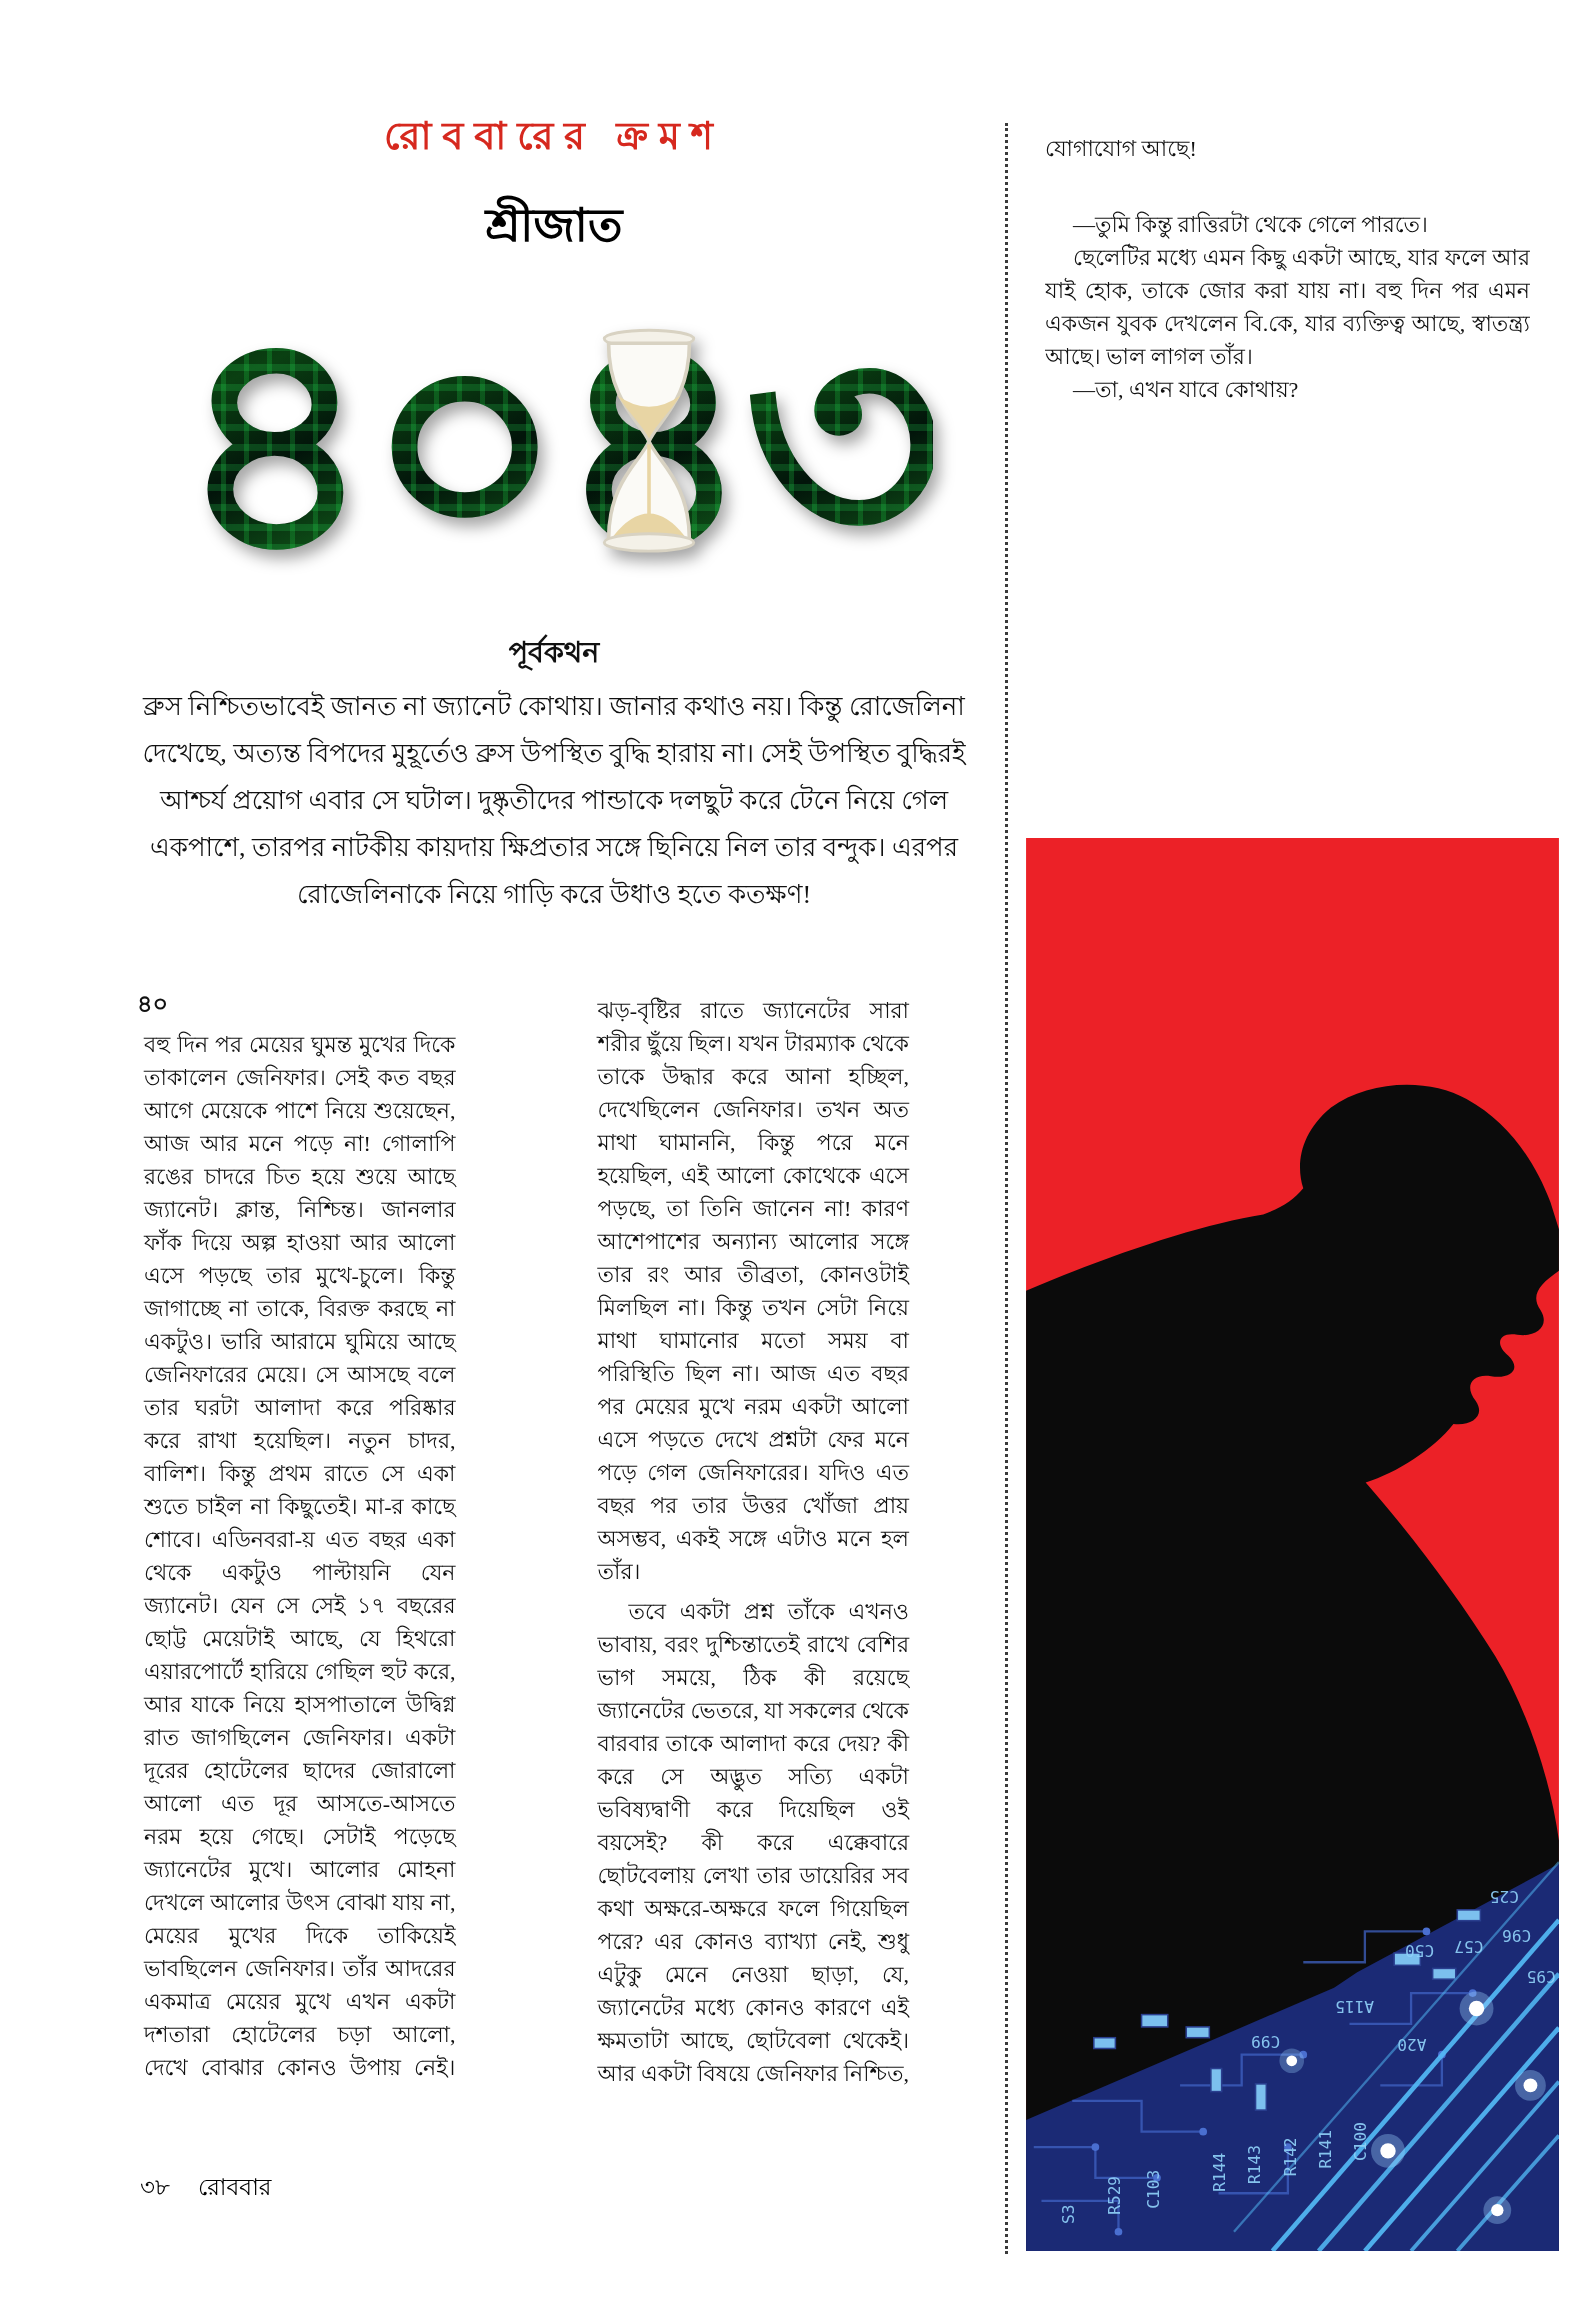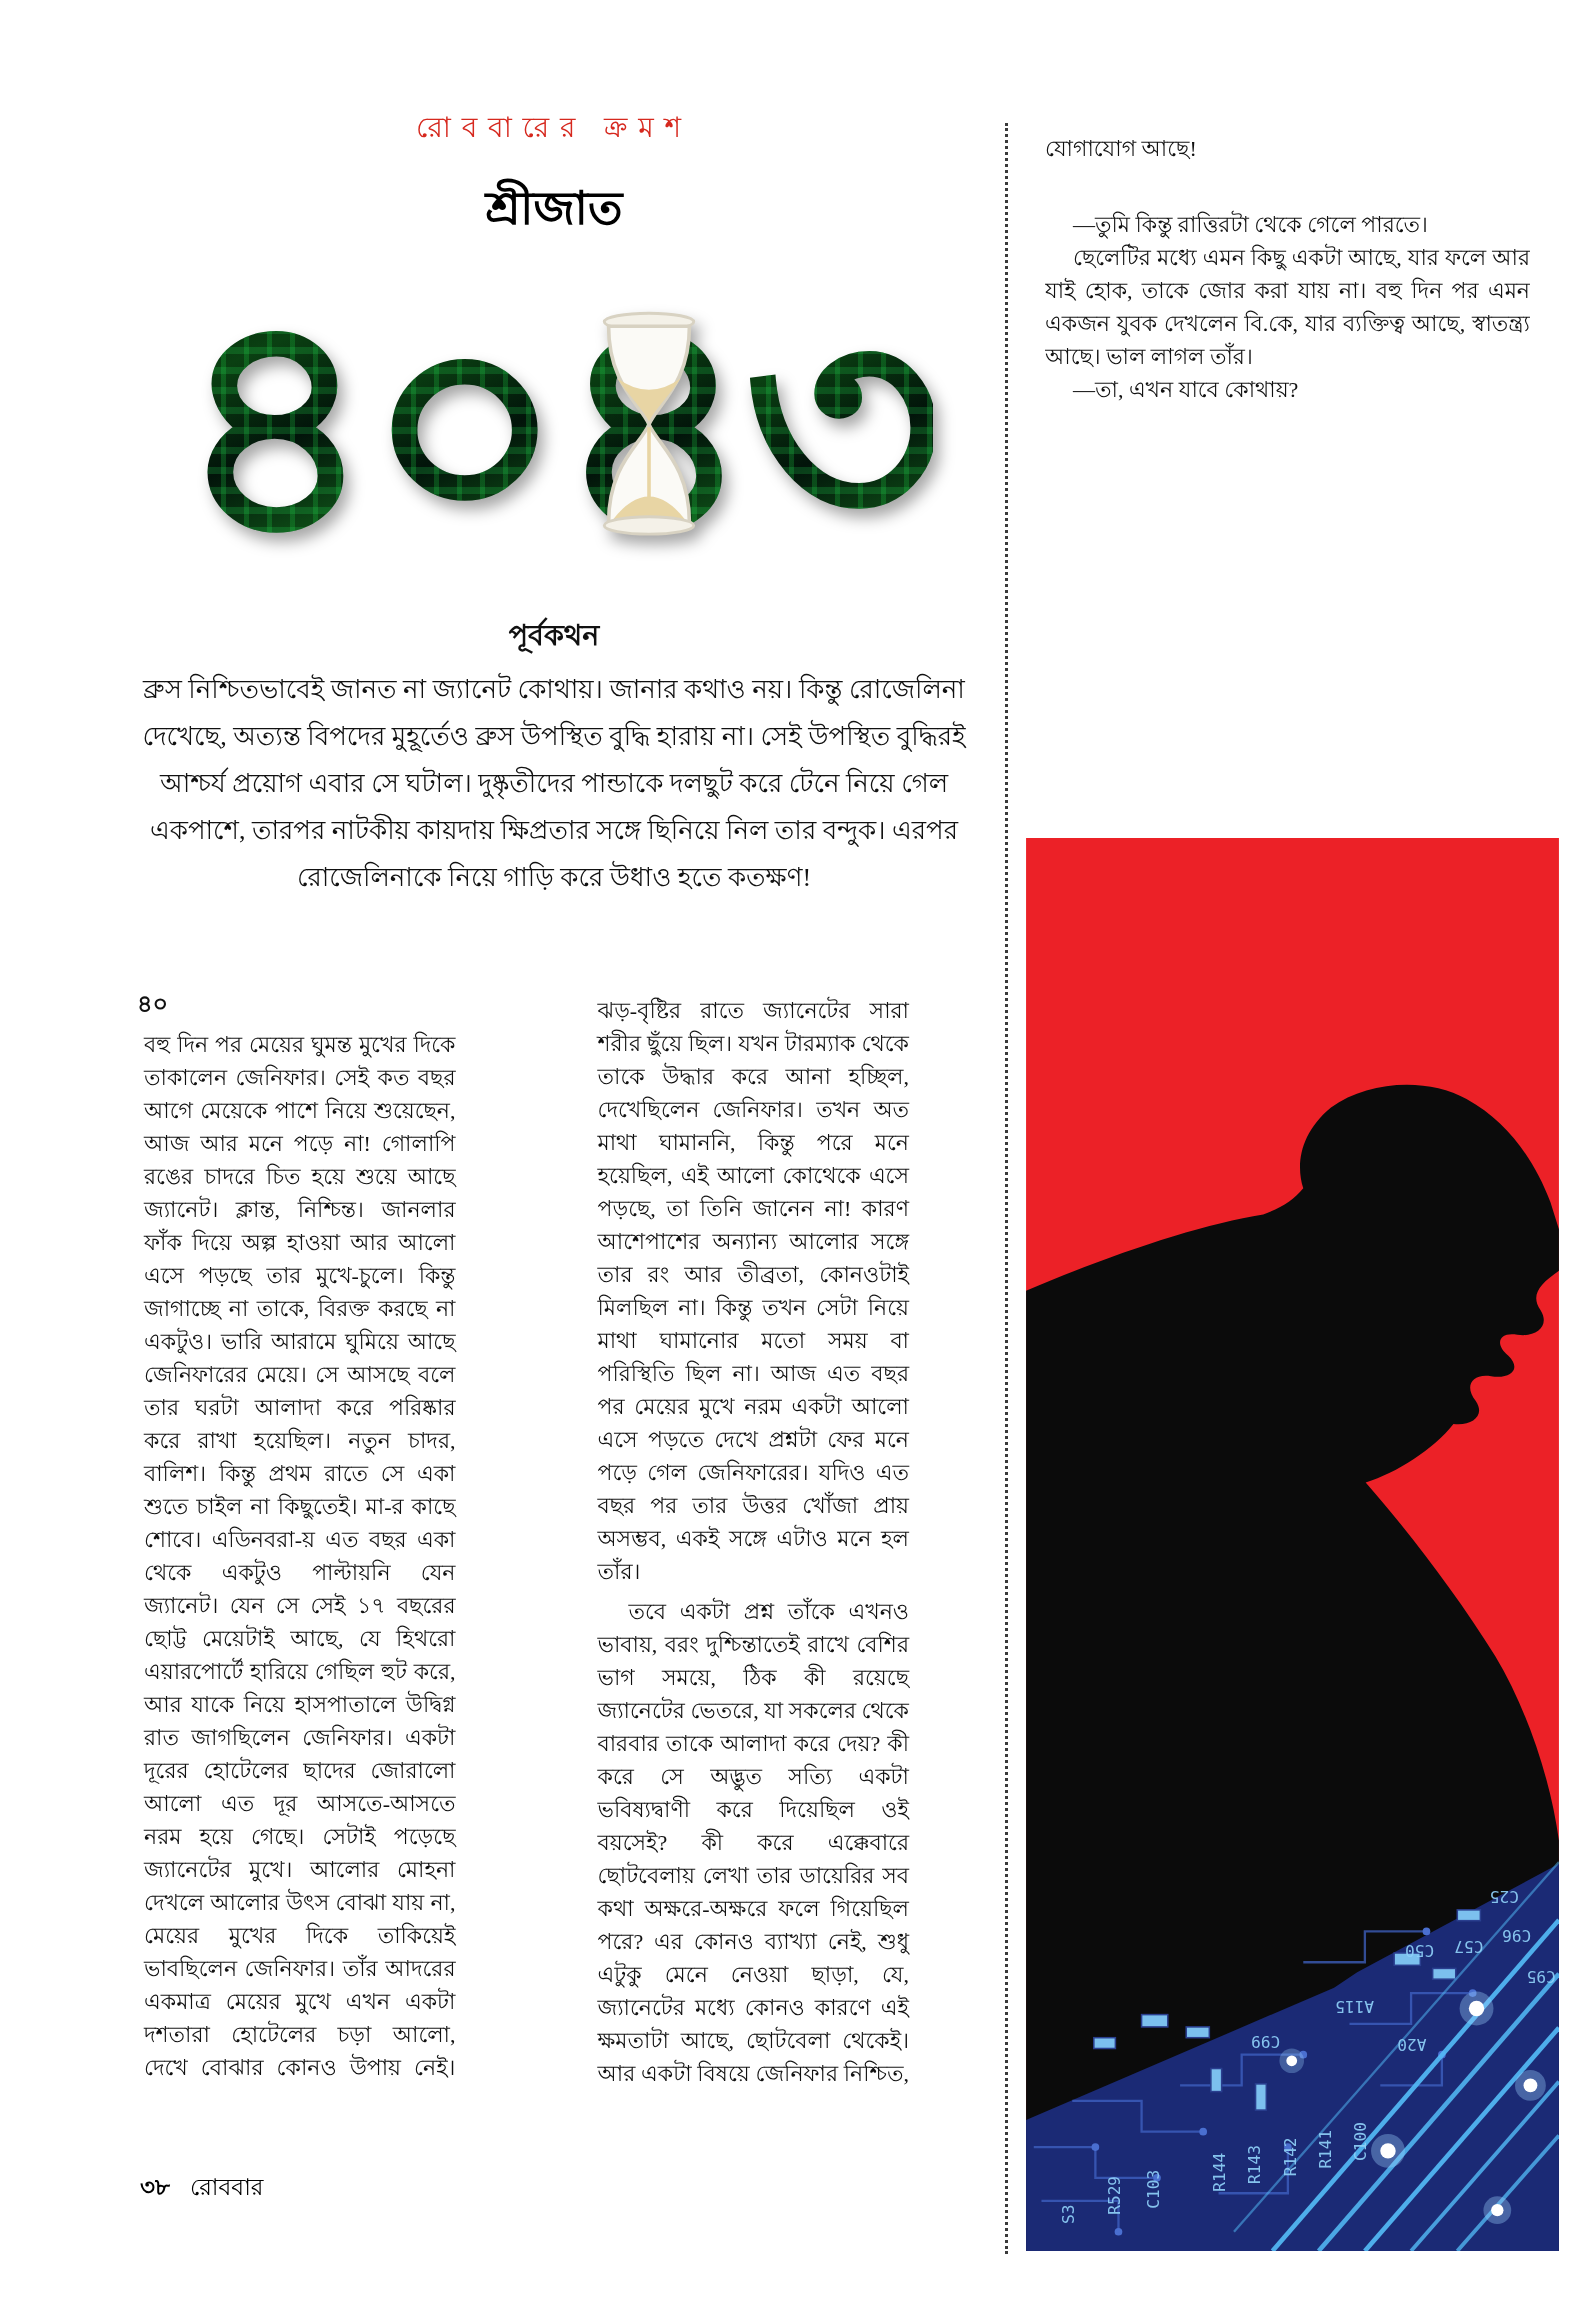--- a/index.html
+++ b/index.html
@@ -4,21 +4,21 @@
 <style>
   html,body{margin:0;padding:0;}
   body{
     width:1573px;height:2319px;position:relative;background:#ffffff;
     font-family:"Liberation Serif","DejaVu Serif",serif;color:#111;
   }
   .left-wrap{
     position:absolute;left:115px;top:106px;width:878px;text-align:center;
   }
   .section-label{
-    font-size:28px;letter-spacing:10.8px;color:#d6281e;font-weight:400;
+    font-size:38px;letter-spacing:10.8px;color:#d6281e;font-weight:700;
   }
   .author-name{
     font-size:46px;font-weight:700;margin-top:20px;color:#000;
   }
   .title-row{
     margin-top:14px;line-height:331px;height:331px;white-space:nowrap;
     filter:drop-shadow(6.2px 9.2px 7.7px rgba(0,0,0,0.35));
   }
   .title-digit{
     display:inline-block;font-size:308px;font-weight:700;letter-spacing:-10.8px;
@@ -54,21 +54,21 @@
   .right-col p.gap-after{margin-bottom:43px;}
   .right-col p.indent{text-indent:28px;}
   .divider{
     position:absolute;left:1005px;top:123px;height:2131px;width:0;
     border-left:3.1px dotted #3a3a3a;
   }
   .illustration{position:absolute;left:1026px;top:838px;width:533px;height:1413px;}
   .footer{
     position:absolute;left:140px;top:2169px;font-size:23px;color:#000;
   }
-  .footer .page-number{font-weight:700;margin-right:20px;}
+  .footer .page-number{font-weight:400;margin-right:28px;}
   .circuit-label{
     font-family:"DejaVu Sans Mono",monospace;font-size:21px;fill:#8fd0f8;opacity:.92;
   }
 </style>
 </head>
 <body>
 
 <div class="left-wrap">
   <div class="section-label">রোববারের ক্রমশ</div>
   <div class="author-name">শ্রীজাত</div>

